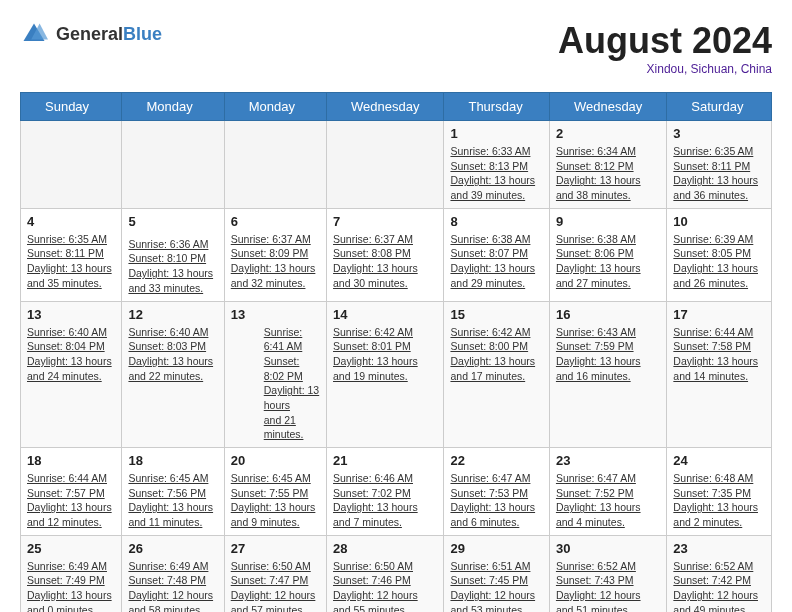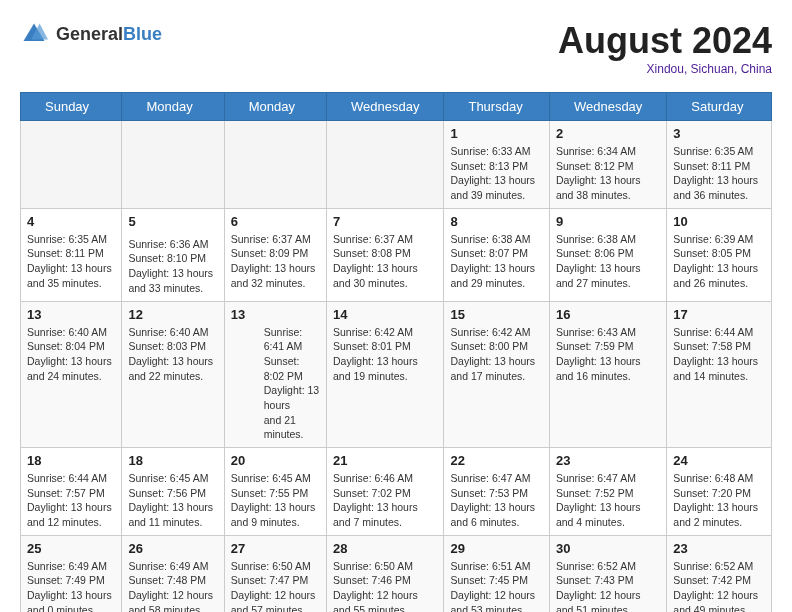--- a/index.html
+++ b/index.html
@@ -78,20 +78,21 @@
     .day-number {
       font-size: 13px;
       font-weight: bold;
       color: #222;
       margin-bottom: 3px;
     }
     .day-info {
       color: #333;
       line-height: 1.4;
       font-size: 10.5px;
+      text-decoration: underline;
     }
     .empty-cell {
       background: #f5f5f5 !important;
     }
     .footer-note {
       margin-top: 8px;
       font-size: 12px;
       color: #555;
     }
   </style>
@@ -295,21 +296,21 @@
         <td>
           <div class="day-number">23</div>
           <div class="day-info" style="white-space: pre-line;">Sunrise: 6:47 AM
 Sunset: 7:52 PM
 Daylight: 13 hours
 and 4 minutes.</div>
         </td>
         <td>
           <div class="day-number">24</div>
           <div class="day-info" style="white-space: pre-line;">Sunrise: 6:48 AM
-Sunset: 7:20 PM
+Sunset: 7:35 PM
 Daylight: 13 hours
 and 2 minutes.</div>
         </td>
       </tr>
       <tr>
         <td>
           <div class="day-number">25</div>
           <div class="day-info" style="white-space: pre-line;">Sunrise: 6:49 AM
 Sunset: 7:49 PM
 Daylight: 13 hours

